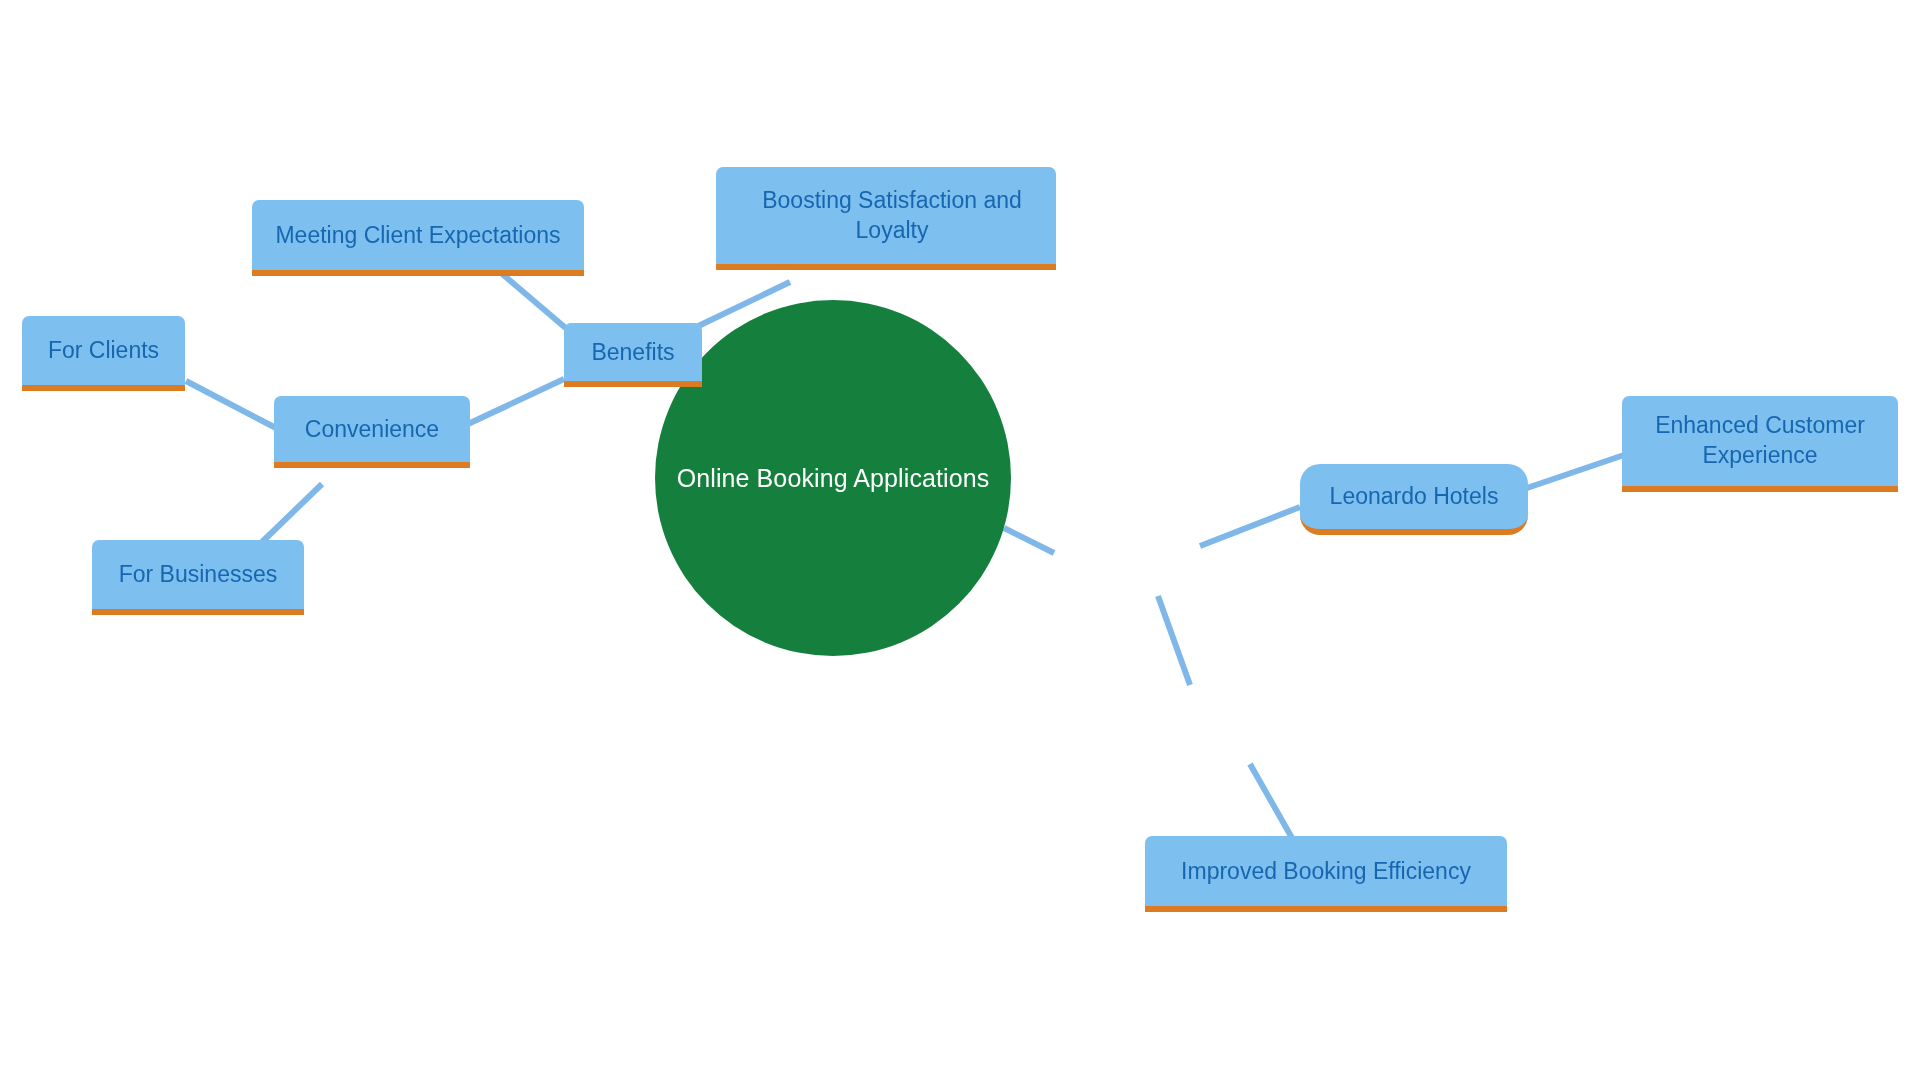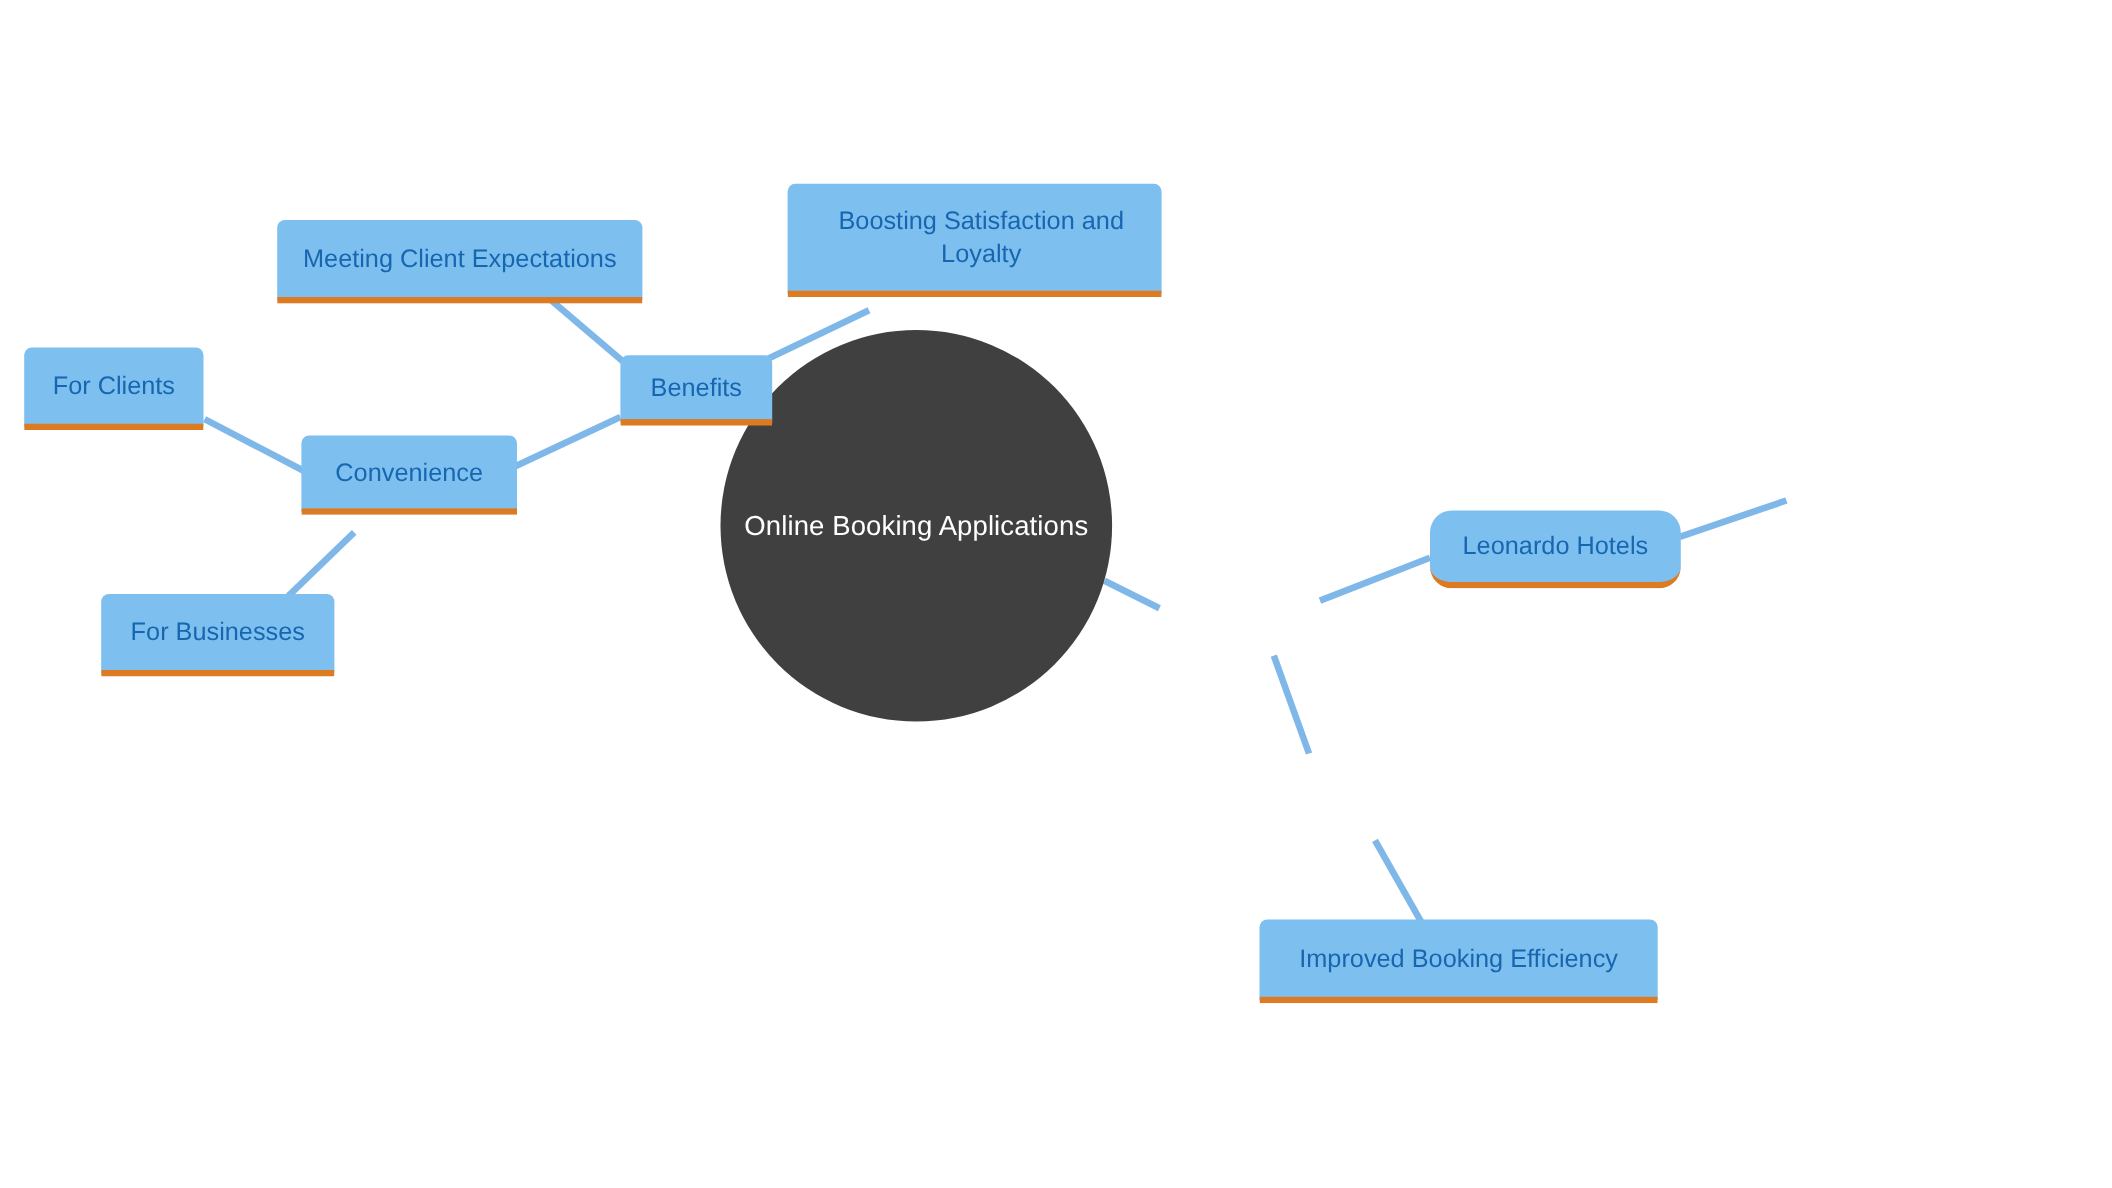--- a/index.html
+++ b/index.html
@@ -33,21 +33,21 @@
     stroke-linecap: butt;
   }
   
   #root-node {
     position: absolute;
     left: 655px;
     top: 300px;
     width: 356px;
     height: 356px;
     border-radius: 50%;
-    background: #404040;
+    background: #15803d;
     display: flex;
     align-items: center;
     justify-content: center;
     z-index: 3;
   }
   #root-node .root-label {
     color: #ffffff;
     font-size: 25px;
     font-weight: 400;
     letter-spacing: 0.1px;
@@ -137,18 +137,22 @@
   <div class="node-box" style="left:92px; top:540px; width:212px; height:75px;">
     <span class="node-label">For Businesses</span>
   </div>
 
 
   <div class="node-box" style="left:1300px; top:464px; width:228px; height:71px;border-radius:20px;">
     <span class="node-label">Leonardo Hotels</span>
   </div>
 
 
+  <div class="node-box two-line" style="left:1622px; top:396px; width:276px; height:96px;">
+    <span class="node-label">Enhanced Customer
+Experience</span>
+  </div>
 
   <div class="node-box" style="left:1145px; top:836px; width:362px; height:76px;">
     <span class="node-label">Improved Booking Efficiency</span>
   </div>
 
 </div>
 
 </body></html>

